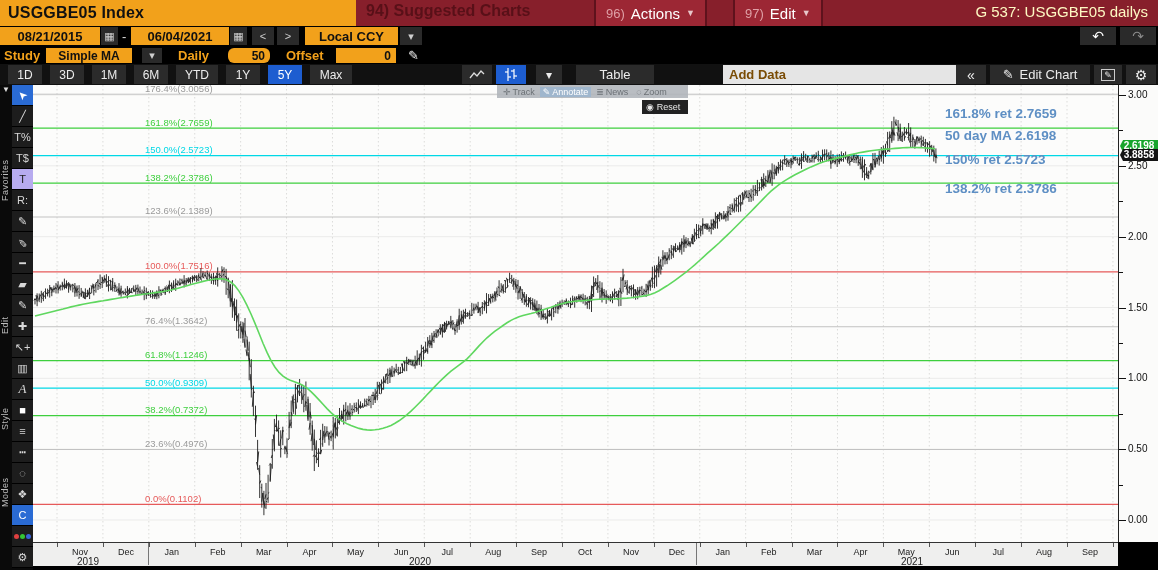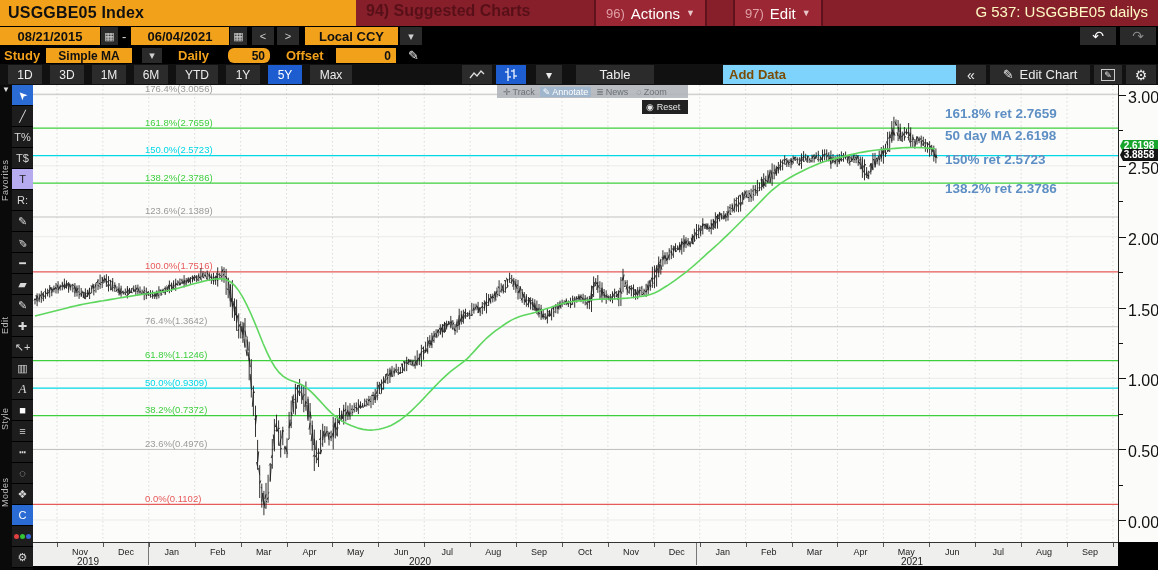--- a/index.html
+++ b/index.html
@@ -20,27 +20,27 @@
   .datebox{height:18px;top:1px;font-size:13px;}
   .minibtn{height:18px;top:1px;background:#2a2a2a;color:#cfcfcf;font-size:11px;}
   .dash{color:#ddd;font-size:13px;top:3px;}
   .r3{top:47px;left:0;width:1158px;height:17px;background:#000;}
   .amber{color:#f2a11b;font-size:13px;top:1px;font-weight:bold;}
   .r3box{height:15px;top:1px;font-size:12px;}
   .pencil{color:#eee;font-size:13px;top:1px;}
   .r4{top:64px;left:0;width:1158px;height:21px;background:#111;}
   .tbtn{height:19px;top:1px;background:#2b2b2b;color:#ececec;font-size:12px;}
   .tbtn.active{background:#1d5dd0;color:#fff;}
-  .addbox{height:19px;top:1px;background:#7dd3fc;color:#7a4c05;font-size:13px;font-weight:bold;justify-content:flex-start;padding-left:6px;}
+  .addbox{height:19px;top:1px;background:#e5e5e5;color:#7a4c05;font-size:13px;font-weight:bold;justify-content:flex-start;padding-left:6px;}
   
   #plotwrap{left:33px;top:85px;width:1085px;height:457px;background:#fcfcfb;}
   #yaxis{left:1118px;top:85px;width:40px;height:457px;background:#fbfbfa;border-left:1px solid #222;}
   .ytick{position:absolute;left:0;width:7px;height:1px;background:#111;}
   .ytick.minor{width:4px;}
-  .ylab{position:absolute;left:9px;color:#111;font-size:16px;}
+  .ylab{position:absolute;left:9px;color:#111;font-size:10px;}
   .badge{position:absolute;left:1px;width:38px;height:12px;color:#fff;font-size:10px;font-weight:bold;text-align:center;line-height:12px;clip-path:polygon(0 50%,8% 0,100% 0,100% 100%,8% 100%);}
   #xaxis{left:33px;top:542px;width:1085px;height:24px;background:#efefee;border-top:1px solid #333;}
   .mon{position:absolute;top:4px;font-size:9px;color:#222;transform:translateX(-50%);}
   .yr{position:absolute;top:13px;font-size:10px;color:#222;transform:translateX(-50%);}
   .mtick{position:absolute;top:0;width:1px;height:4px;background:#555;}
   .ysep{position:absolute;top:0;width:1px;height:22px;background:#777;}
   .botbar{left:0;top:566px;width:1158px;height:4px;background:#000;}
   
   #sidebar{left:0;top:85px;width:33px;height:485px;background:#0a0a0a;}
   #iconcol{position:absolute;left:12px;top:0;width:21px;}

